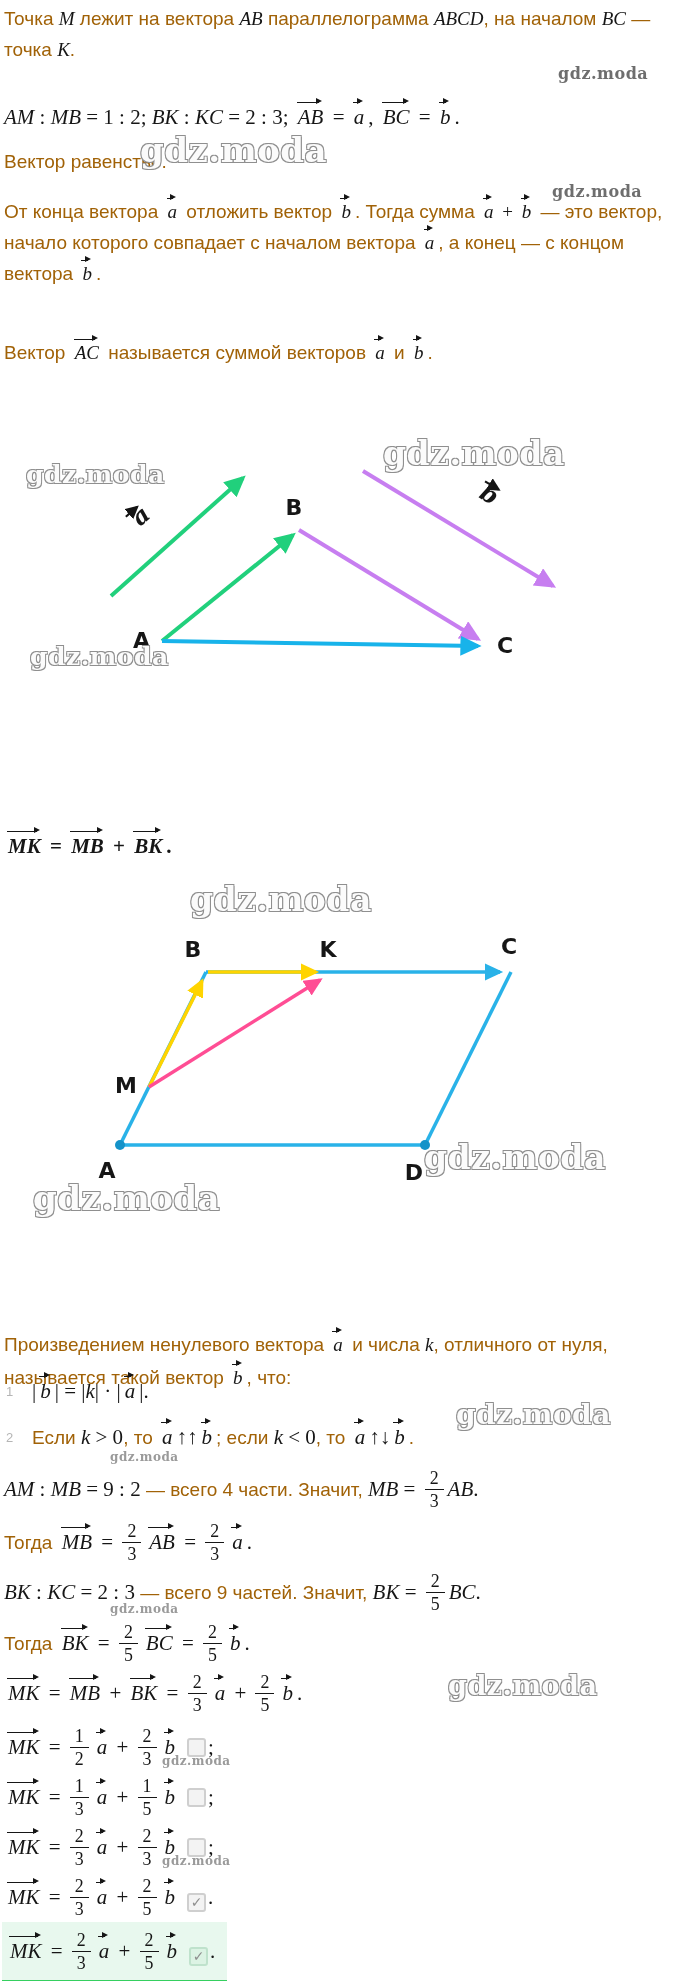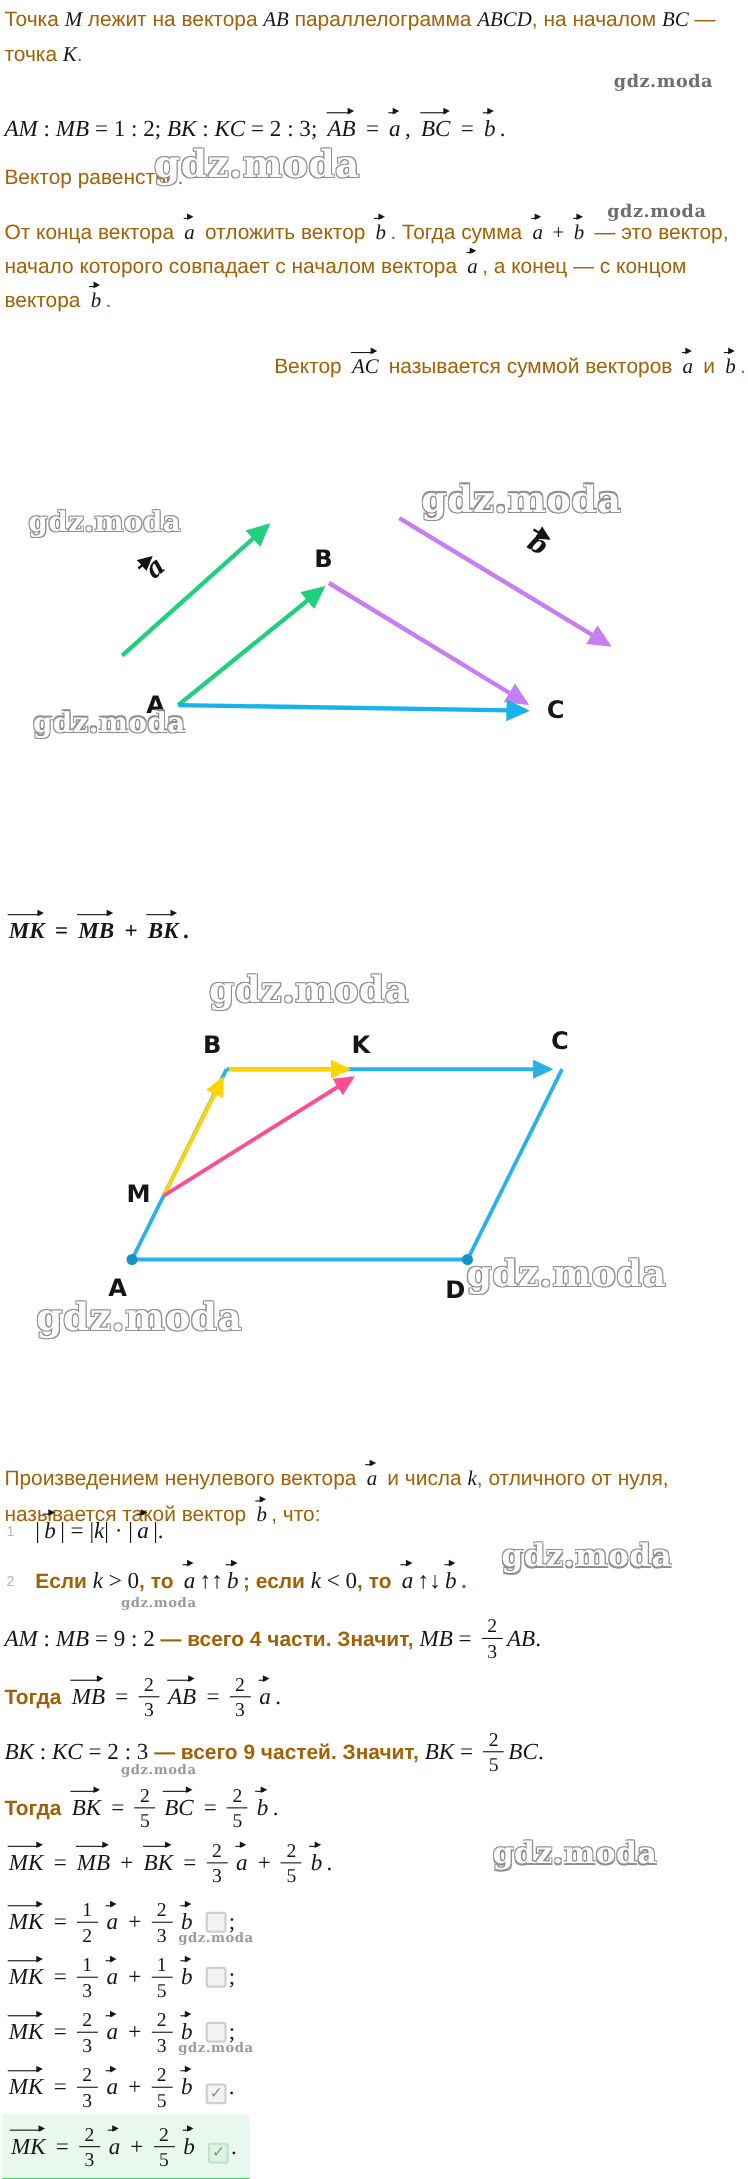--- a/index.html
+++ b/index.html
@@ -4,21 +4,21 @@
 <style>
   html,body{margin:0;padding:0;background:#fff;}
   .page{position:relative;width:680px;height:1981px;background:#fff;overflow:hidden;
         font-family:"Liberation Sans","DejaVu Sans",sans-serif;color:#3c3c3c;}
   .abs{position:absolute;}
 
   
   .text{font-size:19px;line-height:31px;}
   .mathline{font-size:21px;line-height:1.25;white-space:nowrap;}
   .txt{font-family:"Liberation Sans","DejaVu Sans",sans-serif;color:#a16207;}
-  .mathline .txt{font-size:19px;font-weight:bold;}
+  .mathline .txt{font-size:19px;}
   .mo{font-family:"Liberation Serif","DejaVu Serif",serif;color:#161616;}
   .mi{font-family:"Liberation Serif","DejaVu Serif",serif;font-style:italic;color:#161616;}
 
   
   .vec{font-family:"Liberation Serif","DejaVu Serif",serif;font-style:italic;color:#161616;
        display:inline-block;position:relative;margin:0 3px;line-height:1.05;padding:0 1px;}
   .vec::after{content:"";position:absolute;left:0;right:5px;top:-4px;border-top:1.7px solid #161616;}
   .vec::before{content:"";position:absolute;right:-1px;top:-8px;width:0;height:0;
        border:3.6px solid transparent;border-left:6.5px solid #161616;}
 
@@ -64,21 +64,21 @@
   .wm12{left:110px;top:1602px;}
   .wm13{left:448px;top:1670px;font-size:27px;}
   .wm14{left:162px;top:1754px;}
   .wm15{left:162px;top:1854px;}
 
   
   #para1{left:4px;top:3px;width:672px;}
   #given{left:4px;top:70px;margin-top:34px;}
   #heading{left:4px;top:146px;}
   #sumrule{left:4px;top:196px;width:674px;}
-  #sumdef{left:4px;top:318px;width:674px;text-align:right;}
+  #sumdef{left:4px;top:337px;width:674px;}
   #d1{left:0;top:425px;}
   #mkline{left:4px;top:833px;font-weight:bold;}
   #d2{left:0;top:880px;}
   #intro{left:4px;top:1328px;width:660px;line-height:33px;}
   #item1{left:6px;top:1378px;}
   #item2{left:6px;top:1424px;}
   #step1{left:4px;top:1468px;}
   #step2{left:4px;top:1521px;}
   #step3{left:4px;top:1571px;}
   #step4{left:4px;top:1622px;}

